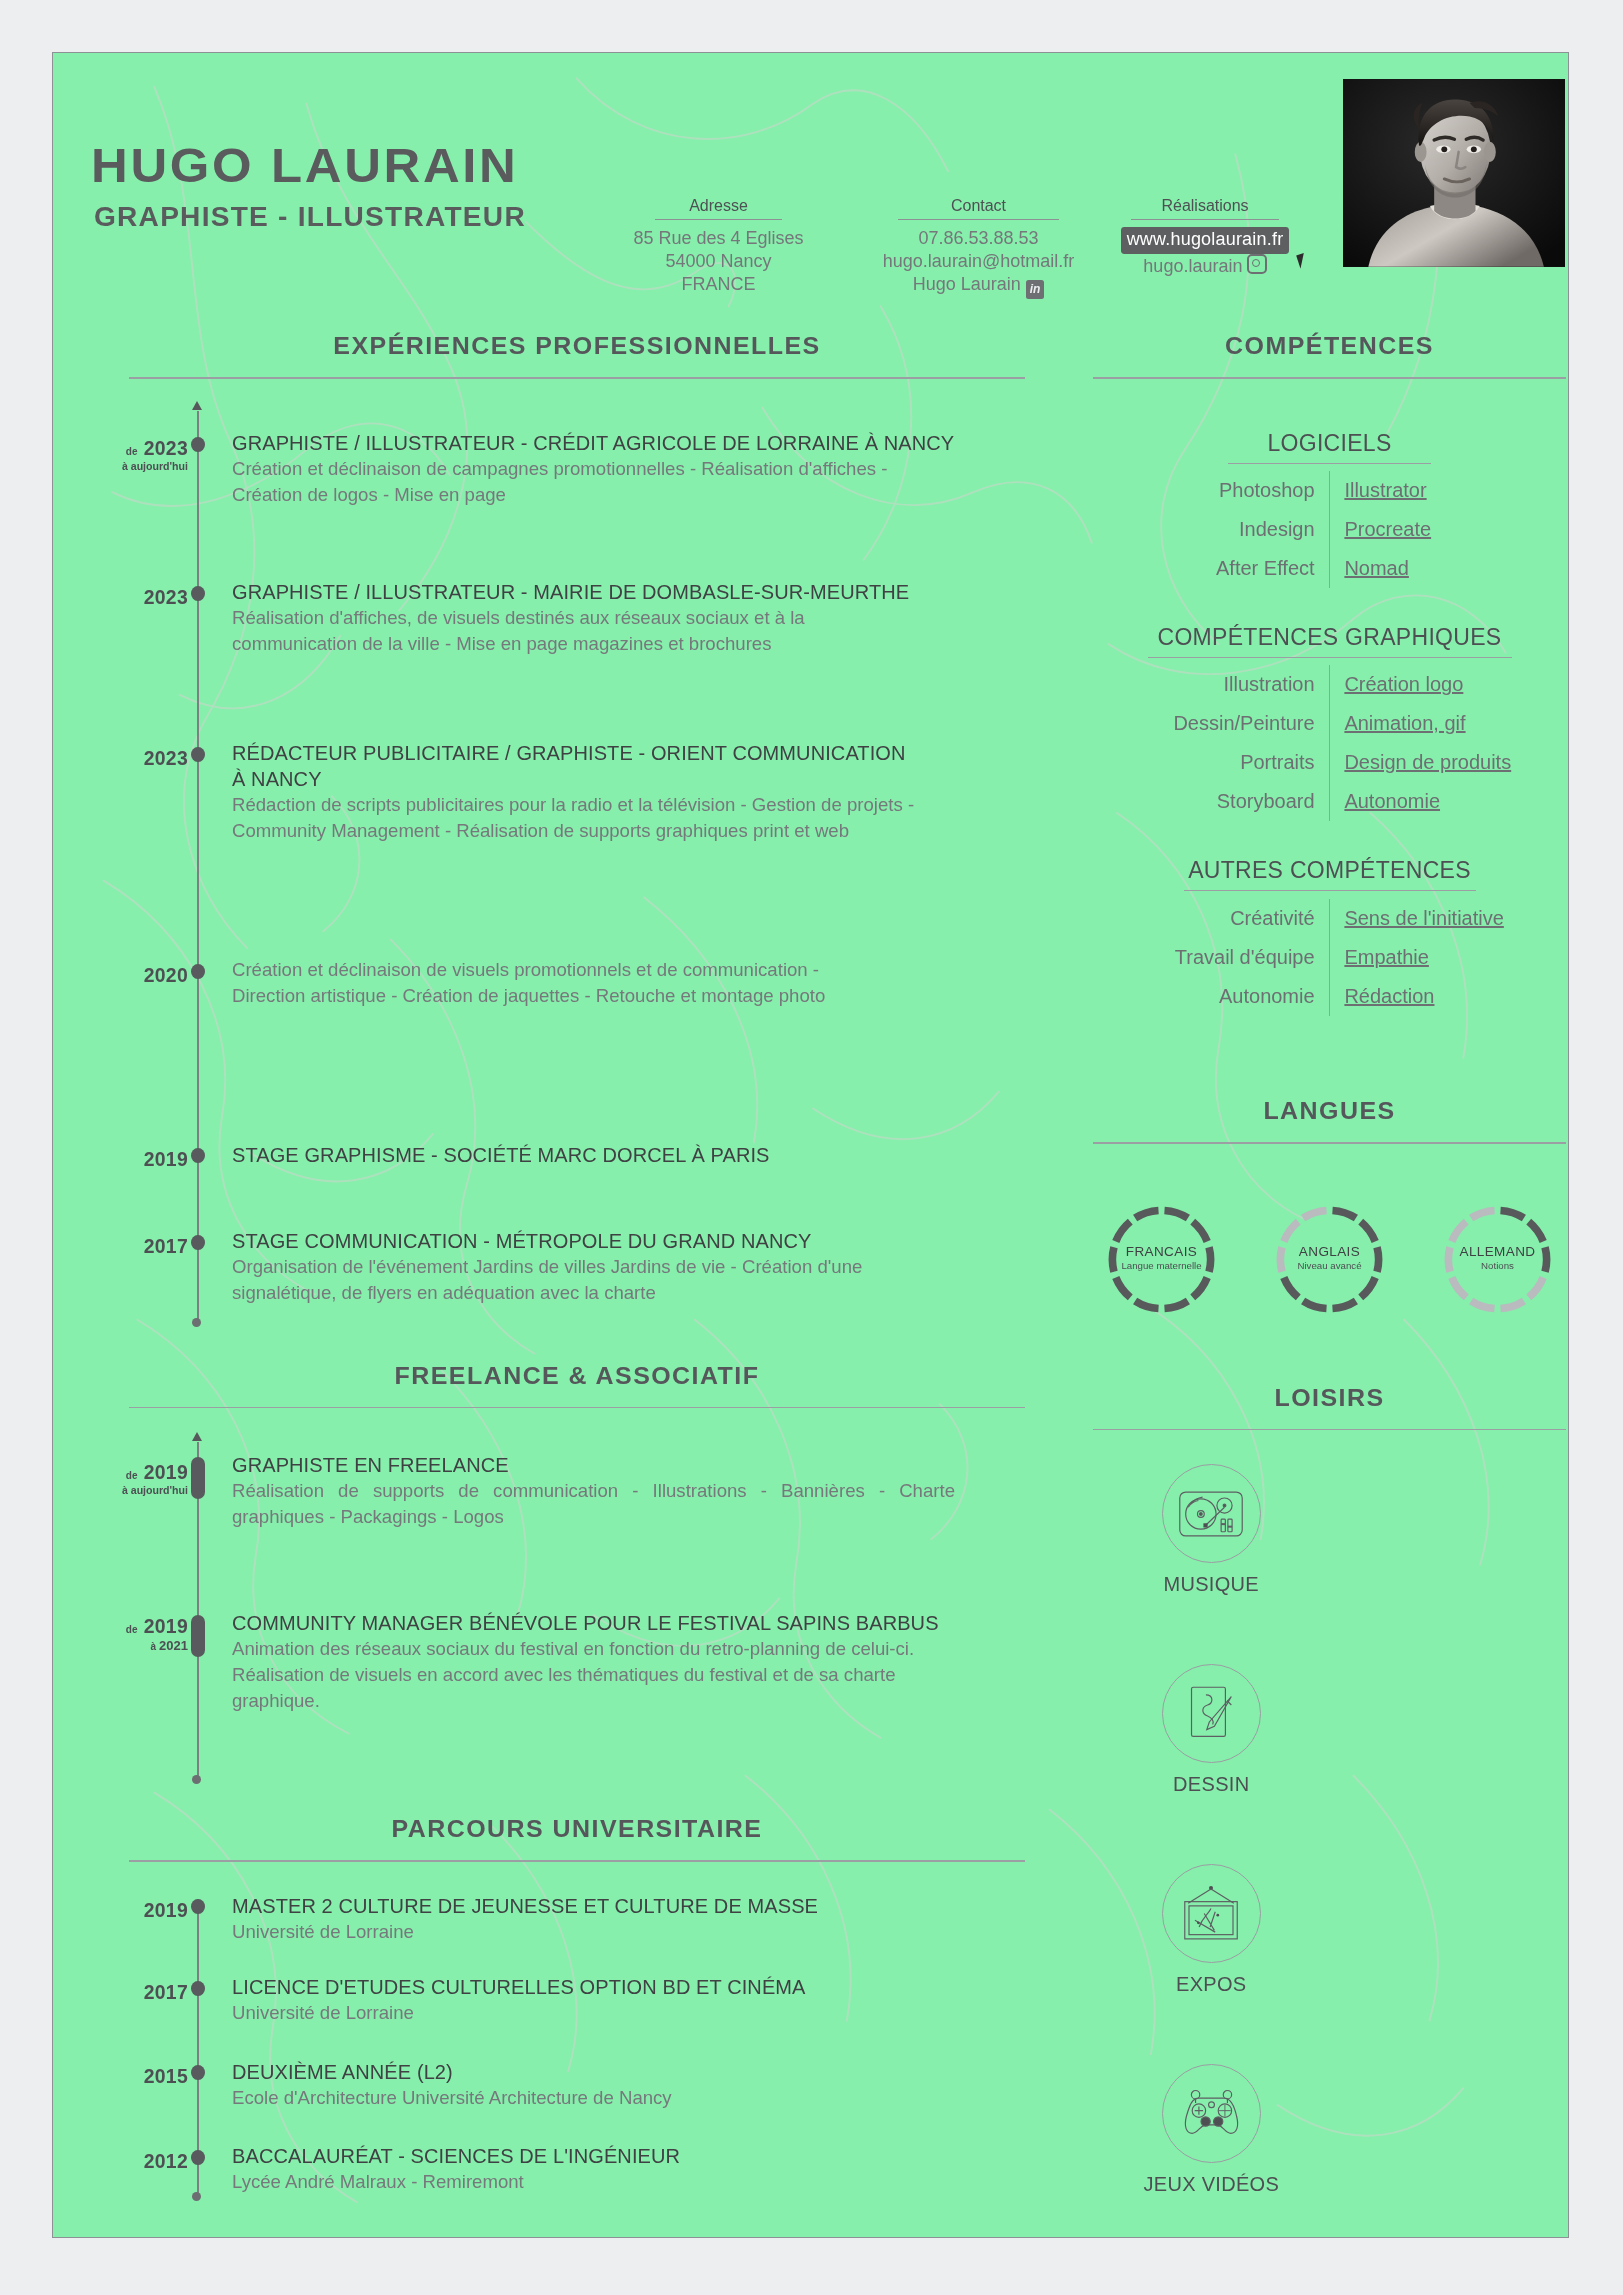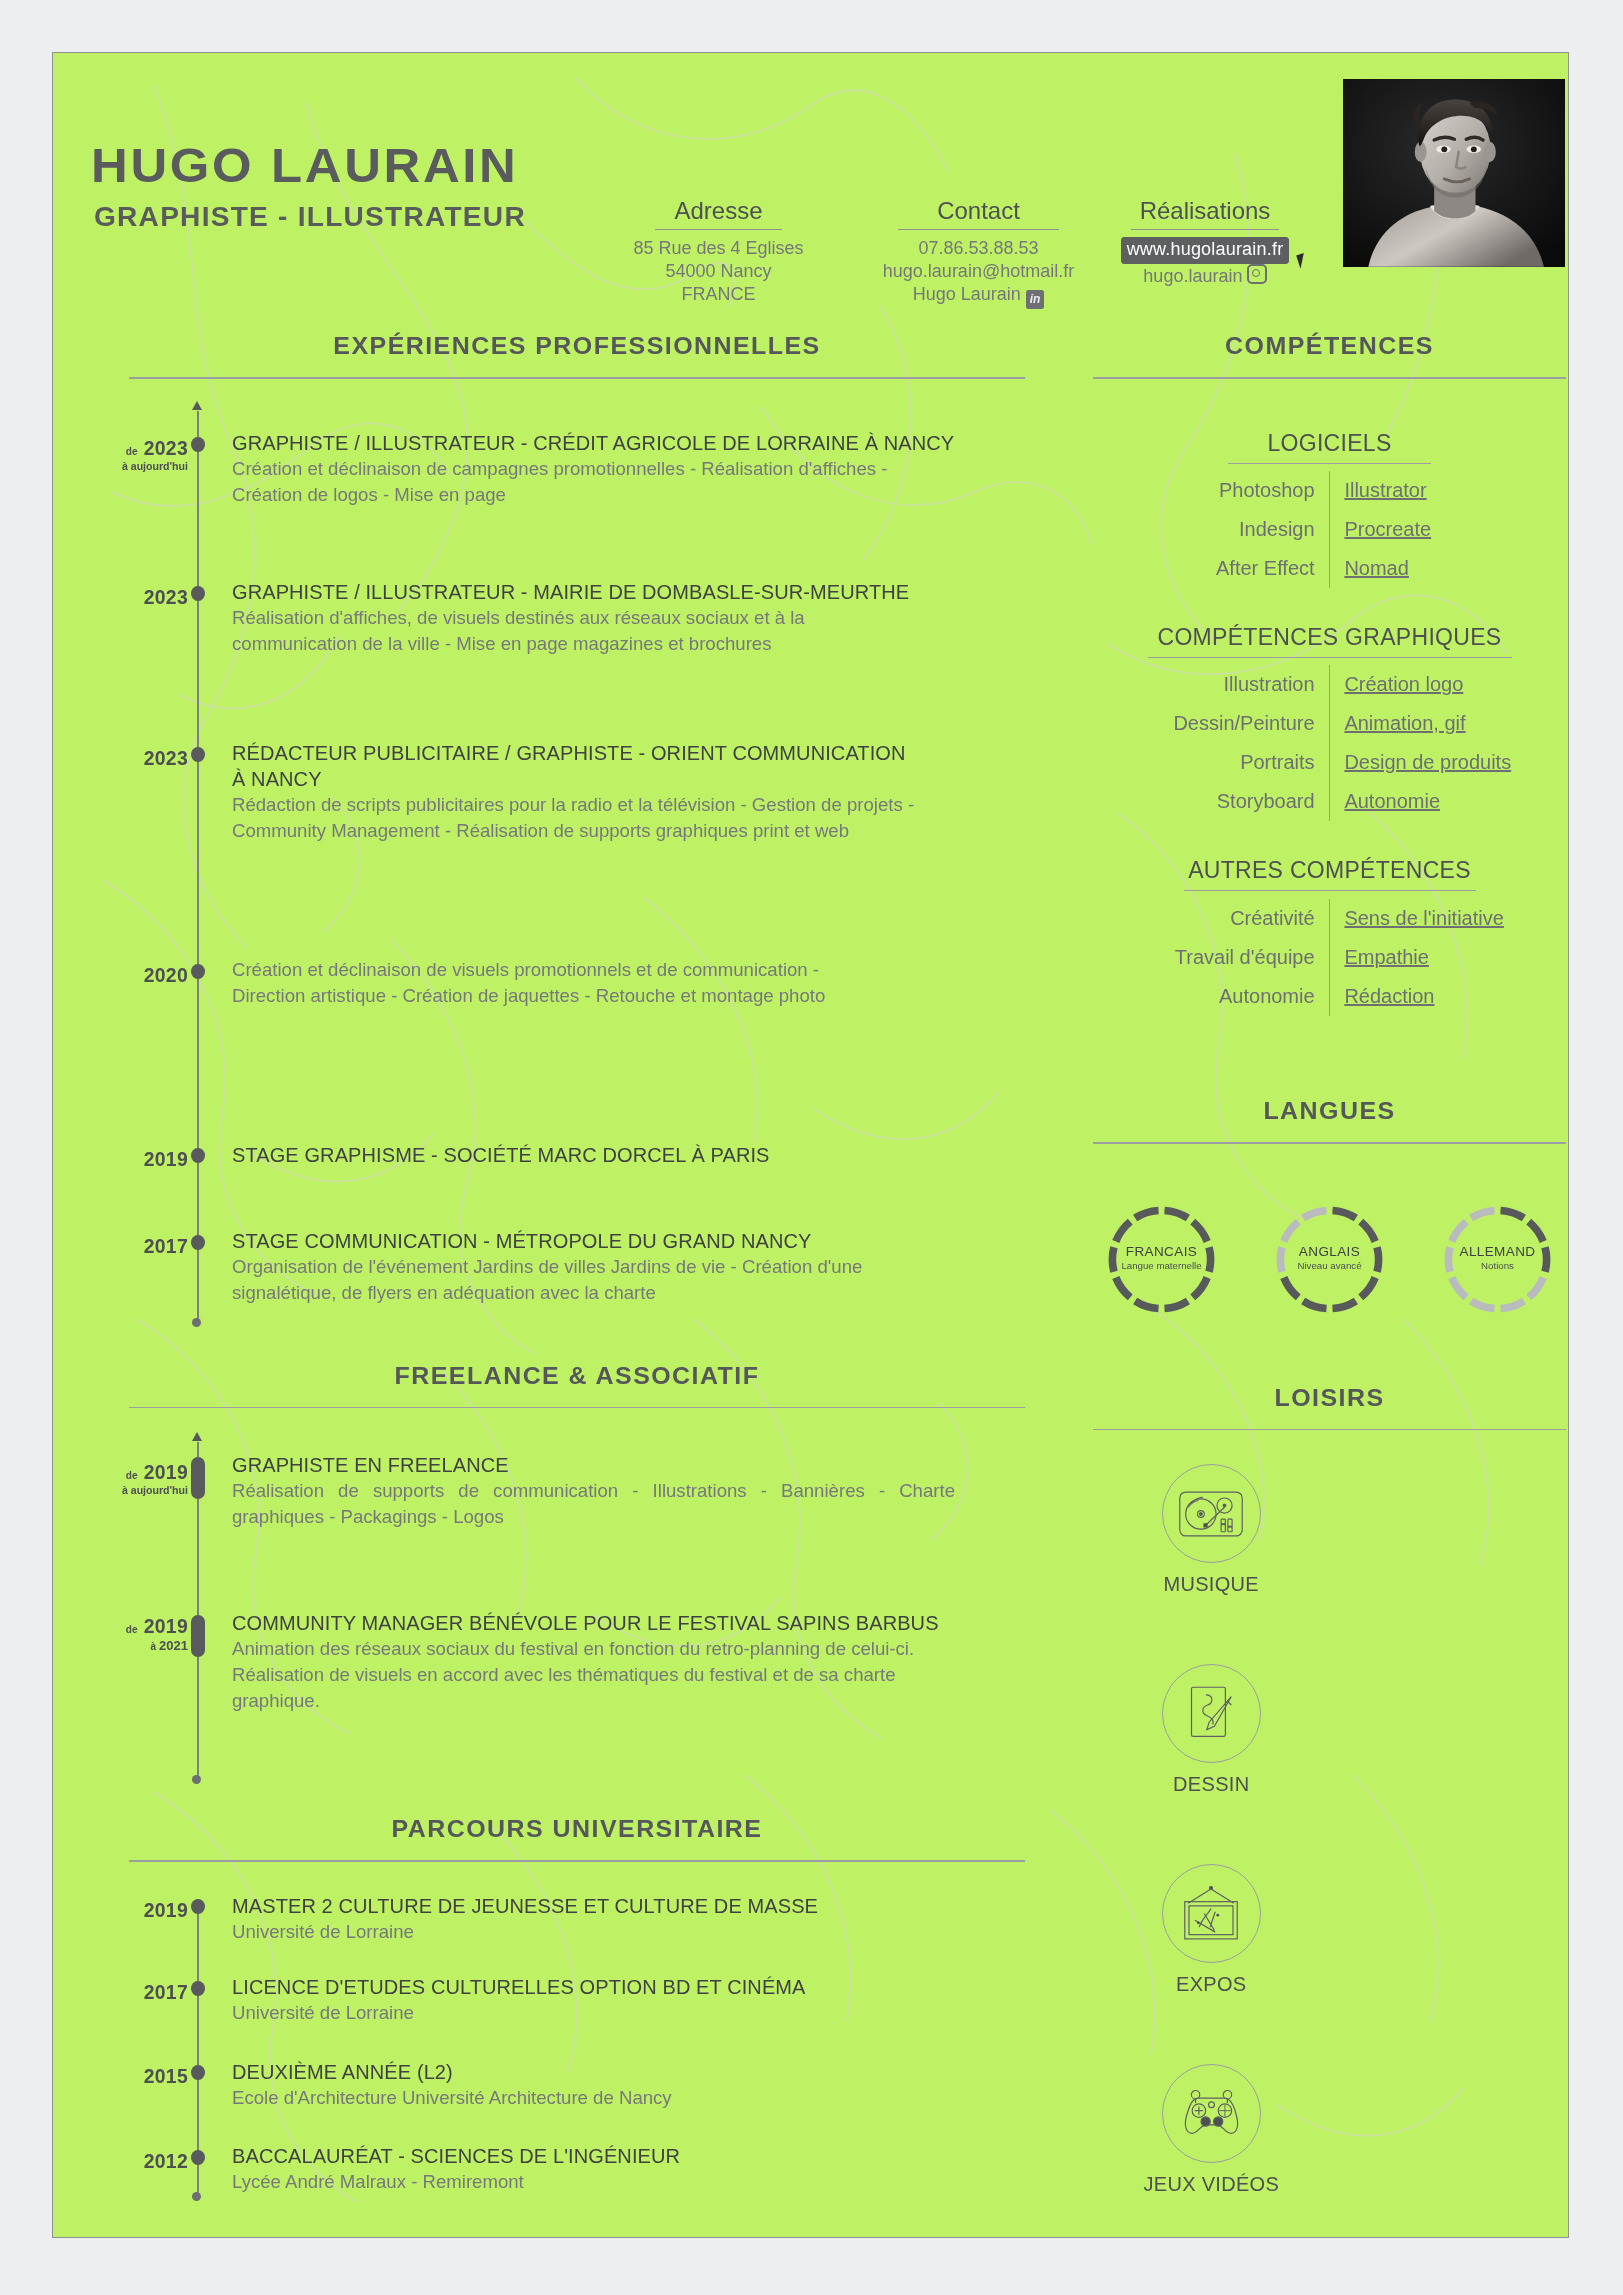--- a/index.html
+++ b/index.html
@@ -7,42 +7,42 @@
     width:1623px;height:2295px;
     background:#eceef0;
     font-family:"Liberation Sans", sans-serif;
     -webkit-font-smoothing:antialiased;
     overflow:hidden;
     position:relative;
   }
   .page{
     position:absolute;left:52px;top:52px;width:1517px;height:2186px;
     border:1.7px solid #8d9196;
-    background:#bef264;
+    background:#86efac;
     box-sizing:border-box;
     overflow:hidden;
   }
   
   .watermark{
     position:absolute;inset:0;opacity:.5;pointer-events:none;
   }
   
   .header{position:absolute;left:0;top:0;width:100%;height:254px;}
   .name{
     position:absolute;left:38px;top:85px;
     font-size:48px;font-weight:bold;letter-spacing:2.5px;
     color:#5a5b5d;transform:scaleX(1.06);transform-origin:left;
   }
   .subtitle{
     position:absolute;left:41px;top:149px;
     font-size:27px;font-weight:bold;letter-spacing:1.2px;
     color:#5a5b5d;transform:scaleX(1.04);transform-origin:left;
   }
   .ctcol{position:absolute;text-align:center;color:#6f7174;}
-  .ctcol .ctitle{font-size:24px;color:#4e5053;padding-bottom:4.2px;}
+  .ctcol .ctitle{font-size:16px;color:#4e5053;padding-bottom:4.2px;}
   .ctcol .rule{height:0.8px;background:#8d9196;margin:0 auto 6.8px auto;}
   .ctcol .cline{font-size:18px;line-height:23px;white-space:nowrap;color:#75777a;}
   #ct-adresse{left:560px;top:144px;width:211px;}
   #ct-contact{left:803px;top:144px;width:245px;}
   #ct-real{left:1055px;top:144px;width:194px;}
   .url-chip{
     display:inline-block;background:#5d5f61;color:#fff;
     padding:1.7px 6px 2.5px 6px;border-radius:3.4px;font-size:18px;letter-spacing:0.2px;
   }
   .ig{display:inline-block;width:16px;height:16px;vertical-align:-2.5px;margin-left:4.2px;

